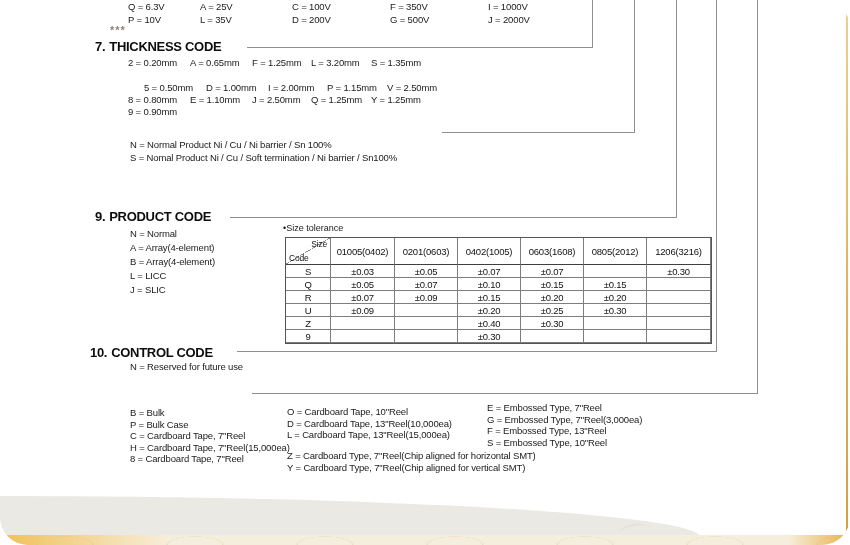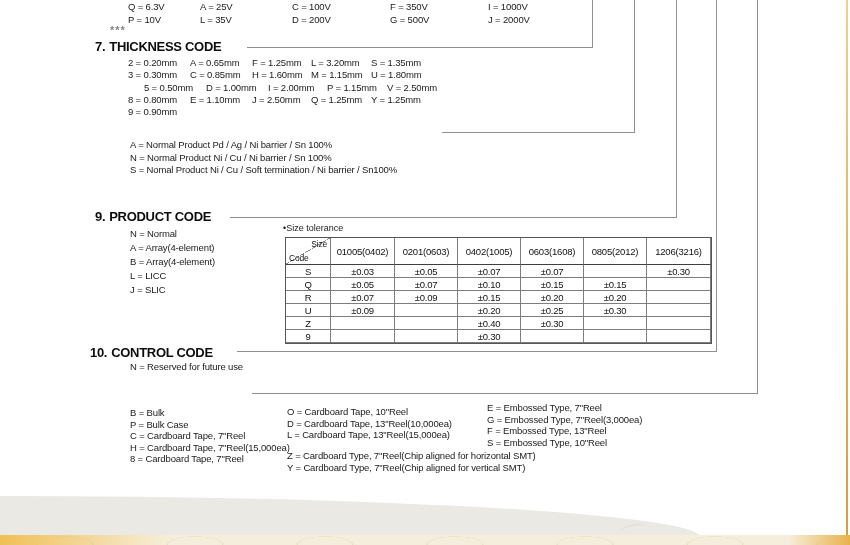--- a/index.html
+++ b/index.html
@@ -1,17 +1,17 @@
 <!DOCTYPE html>
 <html><head>
 <meta charset="utf-8">
 <style>
   html,body{margin:0;padding:0;background:#fff;}
   .page{position:relative;width:850px;height:545px;background:#ffffff;overflow:hidden;
-        font-family:"Liberation Sans",sans-serif;color:#1c1c1c;}
+        font-family:"Liberation Sans",sans-serif;color:#1c1c1c;border-radius:28px;}
 
   
   .hline{position:absolute;height:1px;background:#8f8f8f;}
   .vline{position:absolute;width:1px;background:#8f8f8f;}
   .gold-border{position:absolute;left:846px;top:0;width:2px;height:538px;
        background:linear-gradient(#ecd191,#dcb05c 60%,#d3a041);}
 
   
   .sec-title{position:absolute;font-size:13px;font-weight:700;letter-spacing:-0.3px;color:#0d0d0d;white-space:nowrap;}
   .sec-title .num{margin-right:4px;}
@@ -118,28 +118,20 @@
     <span class="num">7.</span><span>THICKNESS CODE</span>
   </div>
   <div class="trow txt" id="trow0">
 
   <span>2 = 0.20mm</span>
       <span>A = 0.65mm</span>
       <span>F = 1.25mm</span>
       <span>L = 3.20mm</span>
       <span>S = 1.35mm</span>
     </div>
-  <div class="trow txt" id="trow1">
-
-  <span>3 = 0.30mm</span>
-      <span>C = 0.85mm</span>
-      <span>H = 1.60mm</span>
-      <span>M = 1.15mm</span>
-      <span>U = 1.80mm</span>
-    </div>
   <div class="trow txt" id="trow2">
 
   <span>5 = 0.50mm</span>
       <span>D = 1.00mm</span>
       <span>I = 2.00mm</span>
       <span>P = 1.15mm</span>
       <span>V = 2.50mm</span>
     </div>
   <div class="trow txt" id="trow3">
 
@@ -149,21 +141,20 @@
       <span>Q = 1.25mm</span>
       <span>Y = 1.25mm</span>
     </div>
   <div class="trow txt" id="trow4">
 
   <span>9 = 0.90mm</span>
     </div>
 
   <div class="list txt" id="electrode-list">
 
-  <div>A = Normal Product Pd / Ag / Ni barrier / Sn 100%</div>
       <div>N = Normal Product Ni / Cu / Ni barrier / Sn 100%</div>
       <div>S = Nomal Product Ni / Cu / Soft termination / Ni barrier / Sn100%</div>
     </div>
 
   <div class="sec-title" style="left:95px;top:209px;">
     <span class="num">9.</span><span>PRODUCT CODE</span>
   </div>
   <div class="list txt" id="product-list">
 
   <div>N = Normal</div>

